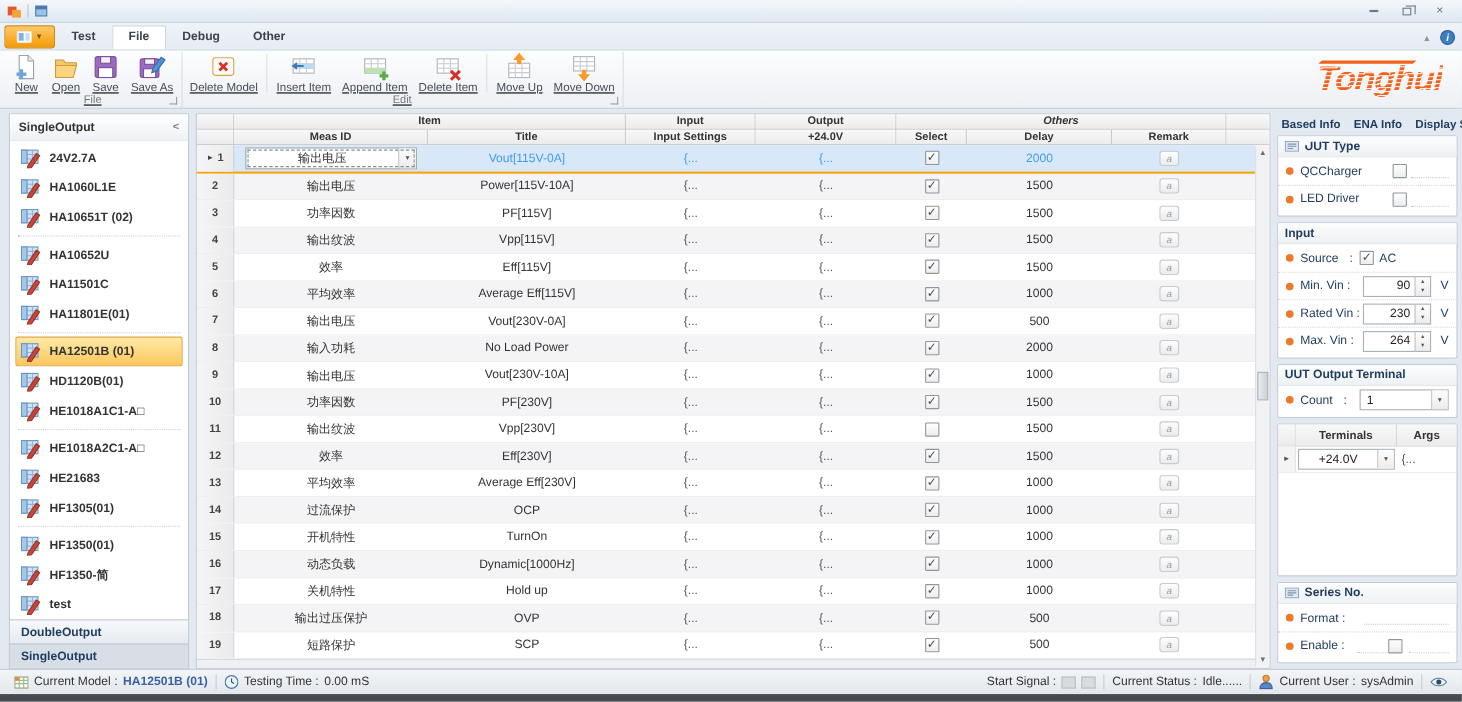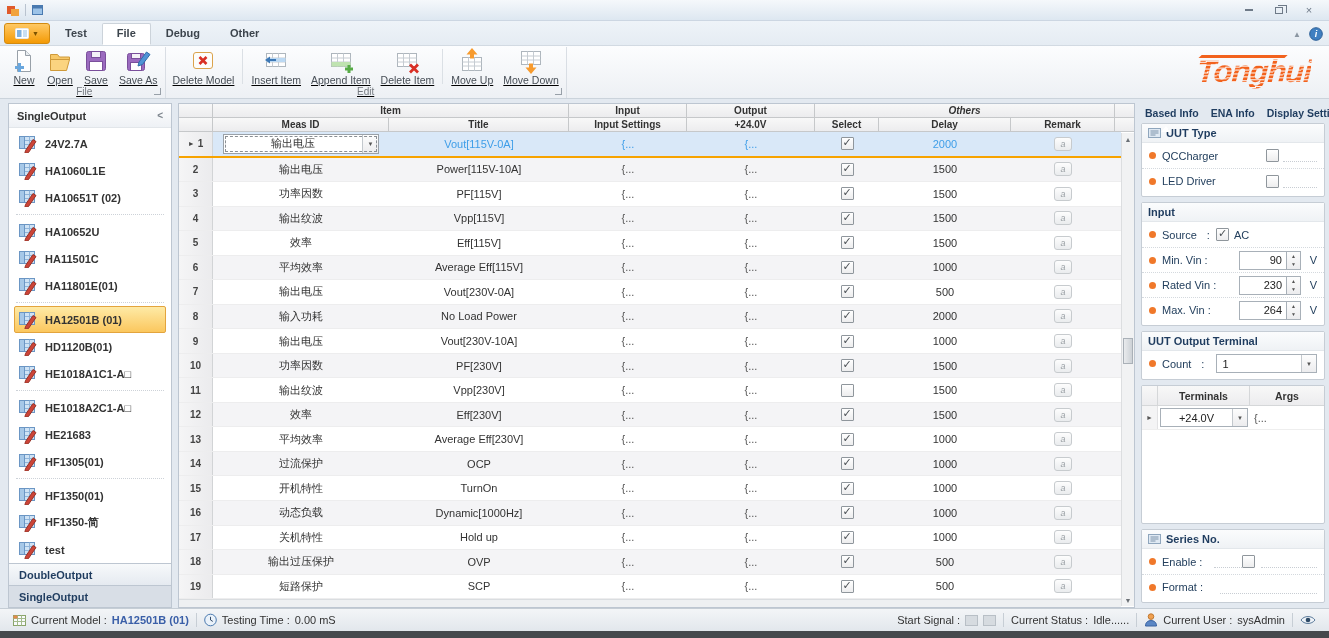--- a/index.html
+++ b/index.html
@@ -75,21 +75,21 @@
   .cb{width:13px;height:13px;border:1px solid #8f969c;border-radius:1px;background:linear-gradient(#ffffff,#ededee);position:relative;}
   .cb.on::after{content:"✓";position:absolute;left:1px;top:-2px;font-size:11px;font-weight:bold;color:#4a4f54;}
   .remark{width:18px;height:14px;border:1px solid #c7cbce;border-radius:3px;background:linear-gradient(#fdfdfd,#eaecee);color:#9aa0a5;font-size:9px;font-style:italic;display:flex;align-items:center;justify-content:center;}
   .hsb{height:8px;background:#eef0f2;border-top:1px solid #dadde0;margin-right:13px;}
   .vsb{position:absolute;top:29px;right:0;bottom:1px;width:13px;background:#f1f2f3;border-left:1px solid #dcdee0;}
   .vsb .arr{height:12px;display:flex;align-items:center;justify-content:center;font-size:7px;color:#6b7076;}
   .vsb .arr.dn{position:absolute;bottom:0;left:0;right:0;}
   .vsb .thumb{position:absolute;top:205px;left:1px;right:1px;height:26px;background:linear-gradient(90deg,#e9ebed,#ccd1d6);border:1px solid #a9b0b7;}
 
   
-  .rpanel{width:184px;display:flex;flex-direction:column;font-size:11px;color:#24405e;}
+  .rpanel{width:164px;display:flex;flex-direction:column;font-size:11px;color:#24405e;}
   .rp-tabs{height:20px;display:flex;gap:12px;align-items:center;padding:0 4px;font-size:10.5px;font-weight:bold;color:#1f3c5f;}
   .rp-tab{position:relative;white-space:nowrap;}
   .rp-tab.active::after{content:"";position:absolute;left:16px;top:14px;border:5px solid transparent;border-bottom:6px solid #fff;}
   .rp-box{background:#fff;border:1px solid #c6cdd5;border-radius:2px;margin-bottom:5px;padding-bottom:3px;}
   .rp-boxhead{height:19px;display:flex;align-items:center;gap:5px;padding:0 6px;font-weight:bold;color:#1f3c5f;background:linear-gradient(#fbfcfd,#eff2f5);border-bottom:1px solid #e3e7eb;}
   .rp-row{min-height:25px;display:flex;align-items:center;padding:0 7px;}
   .rp-row + .rp-row{border-top:1px dotted #d4d9de;}
   .bullet{width:7px;height:7px;border-radius:50%;background:#f0782a;margin-right:6px;flex:none;}
   .rlbl{white-space:nowrap;}
   .sepc{margin:0 6px 0 10px;}
@@ -937,28 +937,28 @@
               <svg width="13" height="10" viewBox="0 0 13 10" xmlns="http://www.w3.org/2000/svg">
                 <rect x="0.5" y="0.5" width="12" height="9" fill="#dfe9f3" stroke="#8fa6bd"></rect>
                 <path d="M2.5 3h8M2.5 5h8M2.5 7h5" stroke="#7d93aa"></path>
               </svg>
             </span>
           <span>Series No.</span>
         </div>
         <div>
             <div class="rp-row">
               <span class="bullet"></span>
+              <span class="rlbl" style="width: 52px;">Format :</span>
+              <span class="dotline dl-f"></span>
+            </div>
+            <div class="rp-row">
+              <span class="bullet"></span>
               <span class="rlbl" style="width: 52px;">Enable :</span>
               <span class="dotline" style="width: 28px;"></span>
               <span class="cb"></span>
-              <span class="dotline dl-f"></span>
-            </div>
-            <div class="rp-row">
-              <span class="bullet"></span>
-              <span class="rlbl" style="width: 52px;">Format :</span>
               <span class="dotline dl-f"></span>
             </div>
           </div>
       </div>
     </div>
   </div>
 
   <div class="statusbar">
     <div class="seg">
       <span class="ic">

